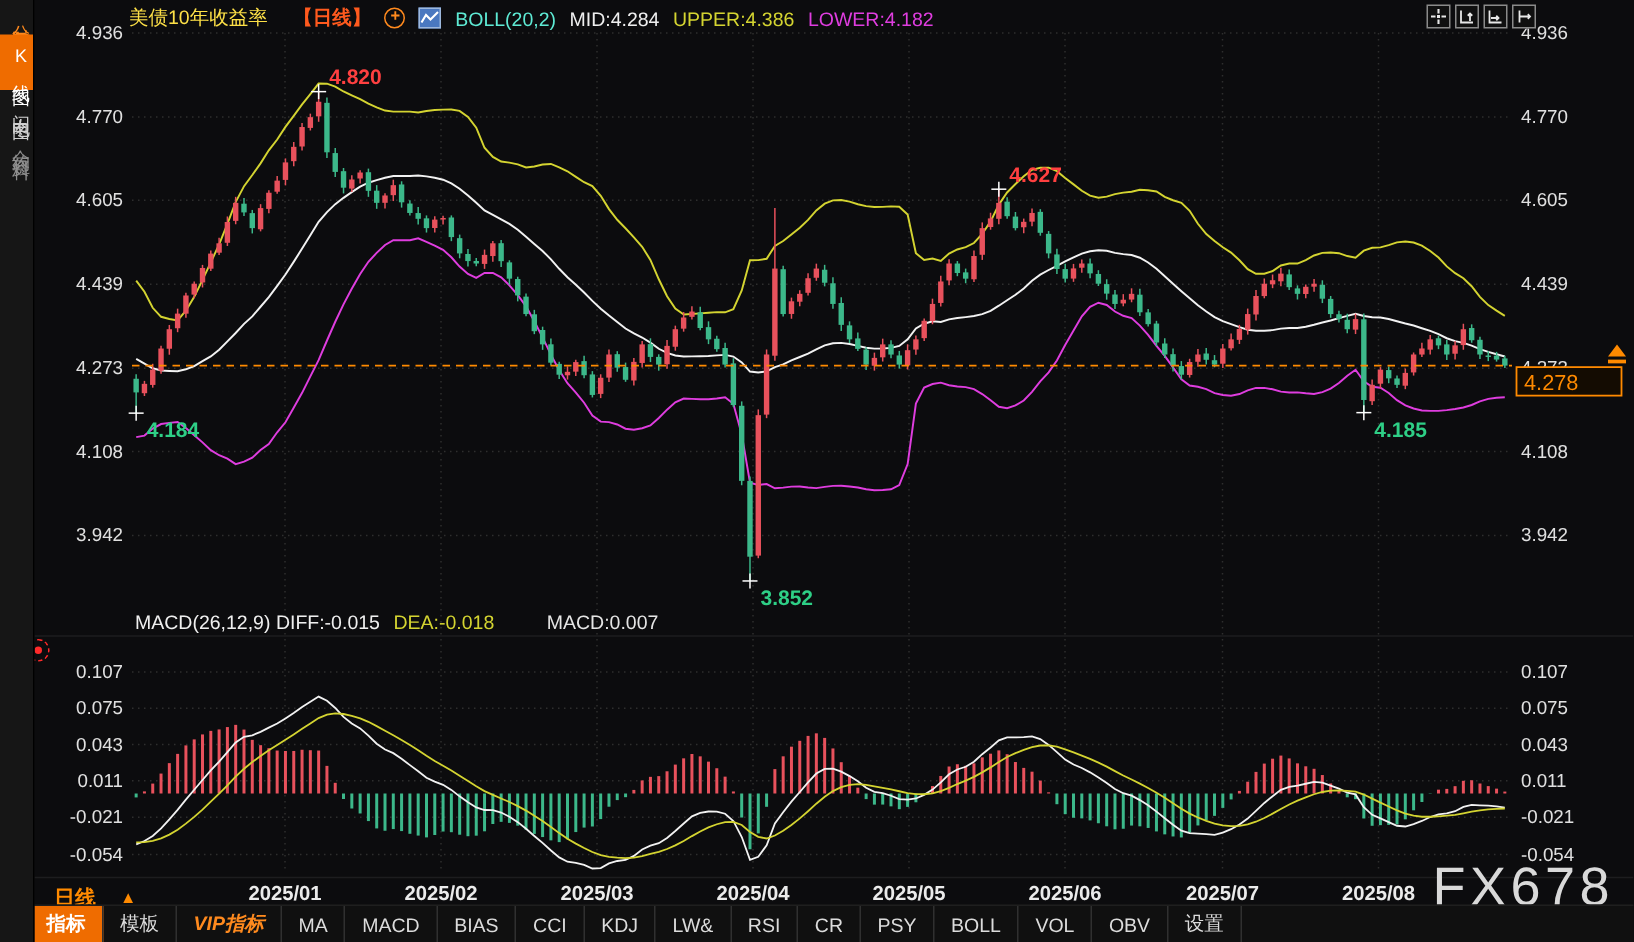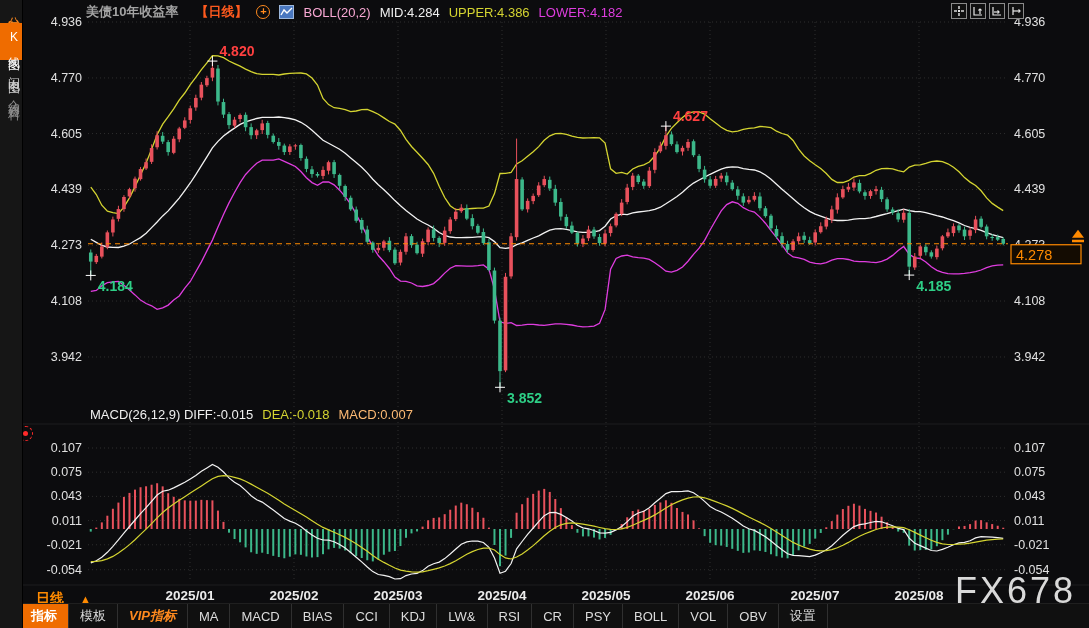--- a/index.html
+++ b/index.html
@@ -10,39 +10,39 @@
            display:flex;flex-direction:column;align-items:center;z-index:30;border-right:1px solid #000;}
   .side-tab{writing-mode:vertical-rl;text-orientation:upright;font-size:12px;letter-spacing:3px;
             padding:7px 0;width:22px;text-align:center;cursor:pointer;}
   .side-tab.first{color:#ff8a1e;}
   .side-tab.selected{background:#ef6c00;color:#fff;}
   .side-tab.plain{color:#cfcfcf;}
   .side-tab.dim{color:#8f8f8f;}
   
   .topbar{position:absolute;left:86px;top:3px;display:flex;align-items:center;gap:9px;
           font-size:13px;z-index:20;white-space:nowrap;}
-  .t-title{color:#a3a3a3;font-weight:bold;}
+  .t-title{color:#fde047;font-weight:normal;}
   .t-period{color:#ff5a1e;font-weight:bold;margin-left:8px;}
   .plus-circle{width:12px;height:12px;border:1px solid #ff8a1e;border-radius:50%;color:#ff8a1e;
                font-size:11px;line-height:11px;text-align:center;font-weight:bold;}
   .mini-chart{width:13px;height:12px;background:#4a78c0;border:1px solid #9db8dd;display:inline-block;}
   .mini-chart svg{display:block;}
-  .t-boll{color:#f9a8d4;}
+  .t-boll{color:#5eead4;}
   .t-mid{color:#efefef;}
   .t-upper{color:#d4d431;text-align:right;}
   .t-lower{color:#df3ddf;text-align:right;}
   
   .top-icons{position:absolute;top:3px;left:951px;display:flex;gap:3px;z-index:20;}
   .ticon{width:14px;height:14px;border:1px solid #8a8a8a;background:#101010;display:flex;
          align-items:center;justify-content:center;cursor:pointer;}
   
   .macd-bar{position:absolute;left:90px;top:407px;display:flex;gap:9px;font-size:13px;z-index:20;white-space:nowrap;}
   .m-main{color:#efefef;}
   .m-dea{color:#d4d431;}
-  .m-macd{color:#fdba74;}
+  .m-macd{color:#e5e5e5;margin-left:26px;}
   
   .signal-dot{position:absolute;left:18px;top:426px;width:13px;height:13px;border:1px dashed #ff2a2a;
               border-radius:50%;display:flex;align-items:center;justify-content:center;z-index:20;}
   .signal-dot i{width:5px;height:5px;background:#ff2a2a;border-radius:50%;}
   
   .period-row{position:absolute;left:36px;top:590px;display:flex;align-items:center;gap:16px;
               font-size:14px;font-weight:bold;color:#ff8a00;z-index:25;cursor:pointer;}
   .period-row .tri{color:#ff8a00;font-size:11px;}
   .bottom-tabs{position:absolute;left:20px;right:0;bottom:0;height:24px;background:#101010;
                display:flex;align-items:stretch;z-index:25;border-top:1px solid #1f1f1f;}

